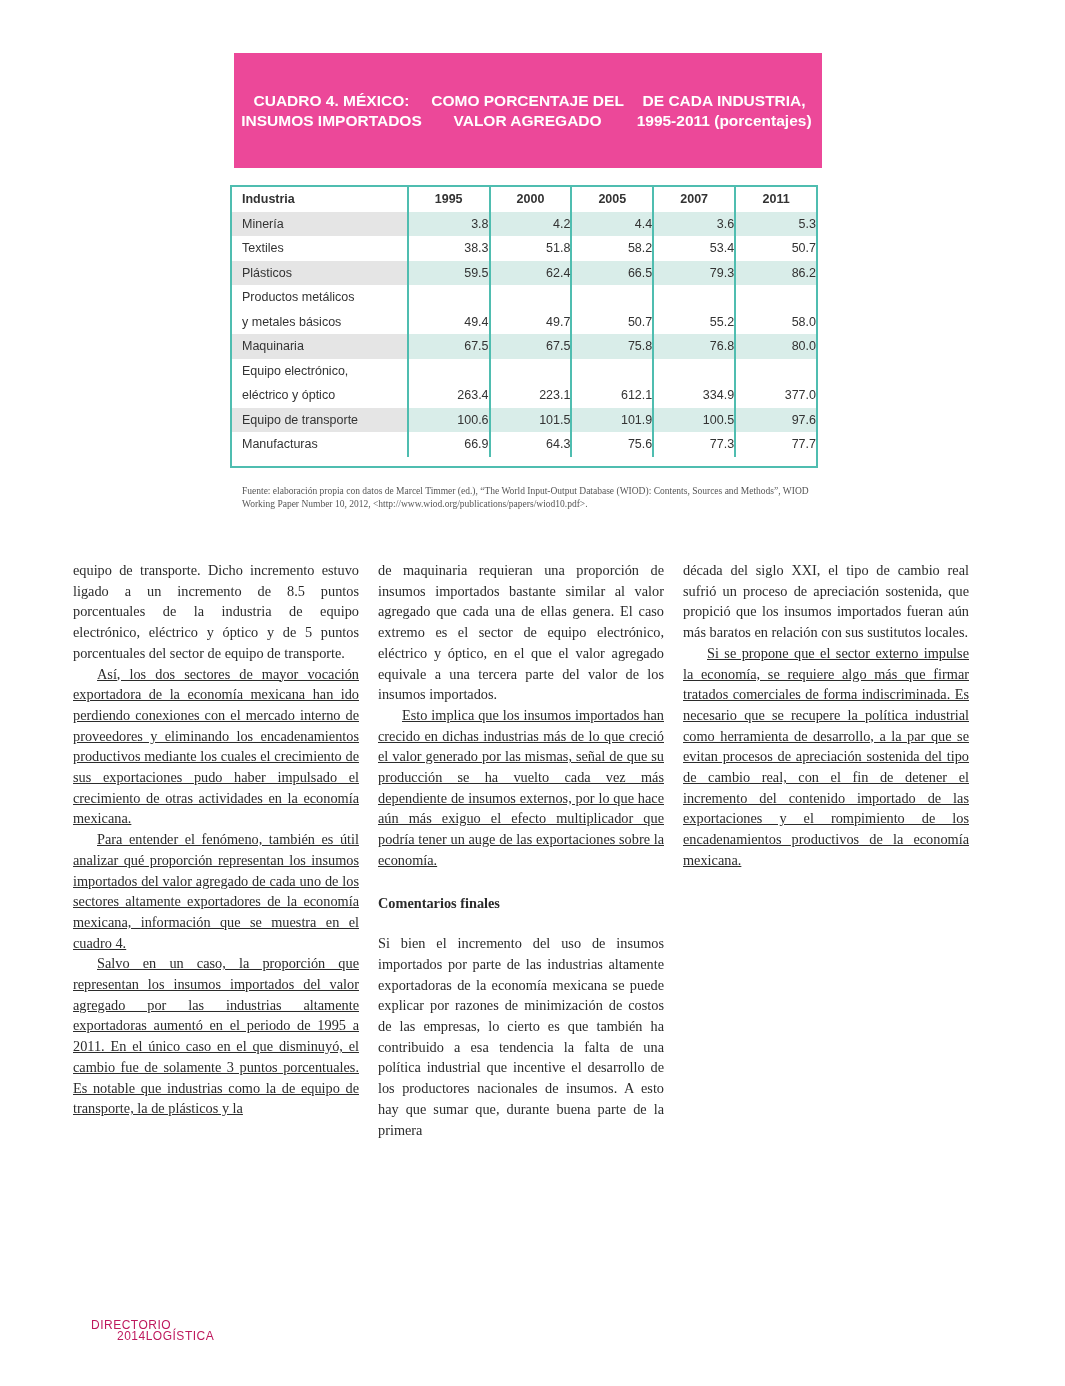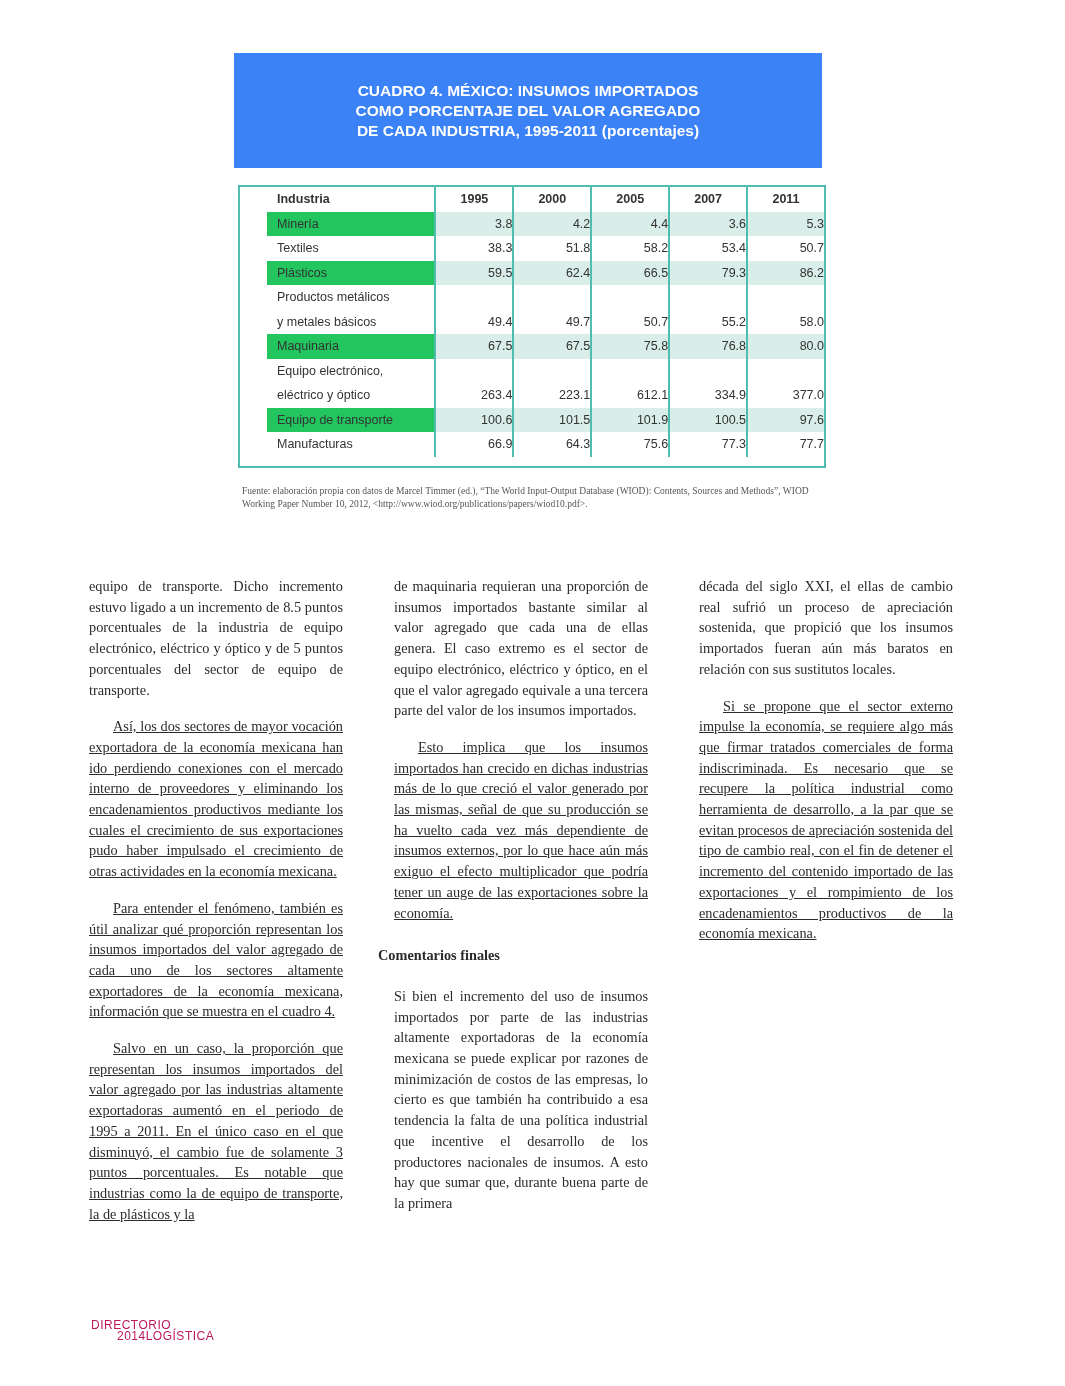--- a/index.html
+++ b/index.html
@@ -1,29 +1,29 @@
 <!DOCTYPE html>
 <html><head>
 <meta charset="utf-8">
 <style>
   html, body { margin:0; padding:0; background:#ffffff; }
   body { width:1065px; height:1386px; position:relative; overflow:hidden; font-family:"Liberation Serif", serif; color:#2b2b2b; }
-  .title-band { position:absolute; left:234px; top:53px; width:588px; height:115px; background:#3b82f6; color:#ffffff; display:flex; flex-direction:column; align-items:center; justify-content:center; font-family:"Liberation Sans", sans-serif; font-weight:bold; font-size:15.5px; line-height:20px; text-align:center; }
-  .table-wrap { position:absolute; left:238px; top:185px; width:588px; height:283px; border:2px solid #4fbdb0; box-sizing:border-box;padding-left:27px; }
+  .title-band { position:absolute; left:234px; top:53px; width:588px; height:115px; background:#ec4899; color:#ffffff; display:flex; flex-direction:row; align-items:center; justify-content:center; font-family:"Liberation Sans", sans-serif; font-weight:bold; font-size:15.5px; line-height:20px; text-align:center; }
+  .table-wrap { position:absolute; left:230px; top:185px; width:588px; height:283px; border:2px solid #4fbdb0; box-sizing:border-box; }
   table { border-collapse:collapse; width:100%; font-family:"Liberation Sans", sans-serif; font-size:12.5px; color:#333; }
   th, td { padding:0; height:24.5px; }
   th { font-weight:bold; text-align:center; }
   th.ind, td.ind { text-align:left; padding-left:10px; width:165px; }
   td.num { text-align:right; }
   td.num, th.num { border-left:2px solid #4fbdb0; width:80px; }
-  tr.shade td { background:#22c55e; }
+  tr.shade td { background:#e5e5e5; }
   tr.shade td.num { background:linear-gradient(#d9ede9,#d9ede9); }
   .source { position:absolute; left:242px; top:479px; width:590px; font-size:9.5px; line-height:13px; color:#555; font-family:Liberation Serif, serif;margin-top:6px; }
   .col { position:absolute; top:560px; width:286px; font-size:14.3px; line-height:20.7px; text-align:justify; }
-  .col p { margin:16px; }
+  .col p { margin:0; }
   .col p.ind { text-indent:24px;text-decoration:underline; }
   .col1 { left:73px; }
   .col2 { left:378px; }
   .col3 { left:683px; }
   .heading { font-weight:bold; margin:22px 0 20px 0 !important; }
   .footer-logo { position:absolute; left:91px; top:1320px; font-family:"Liberation Sans", sans-serif; color:#be185d; font-size:12px; line-height:11px; letter-spacing:0.5px; }
   .footer-logo .l2 { display:block; padding-left:26px; }
 </style>
 </head>
 <body>
@@ -141,20 +141,20 @@
 </div>
 
 <div class="col col2">
   <p>de maquinaria requieran una proporción de insumos importados bastante similar al valor agregado que cada una de ellas genera. El caso extremo es el sector de equipo electrónico, eléctrico y óptico, en el que el valor agregado equivale a una tercera parte del valor de los insumos importados.</p>
   <p class="ind">Esto implica que los insumos importados han crecido en dichas industrias más de lo que creció el valor generado por las mismas, señal de que su producción se ha vuelto cada vez más dependiente de insumos externos, por lo que hace aún más exiguo el efecto multiplicador que podría tener un auge de las exportaciones sobre la economía.</p>
   <p class="heading">Comentarios finales</p>
   <p>Si bien el incremento del uso de insumos importados por parte de las industrias altamente exportadoras de la economía mexicana se puede explicar por razones de minimización de costos de las empresas, lo cierto es que también ha contribuido a esa tendencia la falta de una política industrial que incentive el desarrollo de los productores nacionales de insumos. A esto hay que sumar que, durante buena parte de la primera</p>
 </div>
 
 <div class="col col3">
-  <p>década del siglo XXI, el ellas de cambio real sufrió un proceso de apreciación sostenida, que propició que los insumos importados fueran aún más baratos en relación con sus sustitutos locales.</p>
+  <p>década del siglo XXI, el tipo de cambio real sufrió un proceso de apreciación sostenida, que propició que los insumos importados fueran aún más baratos en relación con sus sustitutos locales.</p>
   <p class="ind">Si se propone que el sector externo impulse la economía, se requiere algo más que firmar tratados comerciales de forma indiscriminada. Es necesario que se recupere la política industrial como herramienta de desarrollo, a la par que se evitan procesos de apreciación sostenida del tipo de cambio real, con el fin de detener el incremento del contenido importado de las exportaciones y el rompimiento de los encadenamientos productivos de la economía mexicana.</p>
 </div>
 
 <div class="footer-logo">
   <span>DIRECTORIO</span>
   <span class="l2">2014LOGÍSTICA</span>
 </div>
 
 </body></html>

